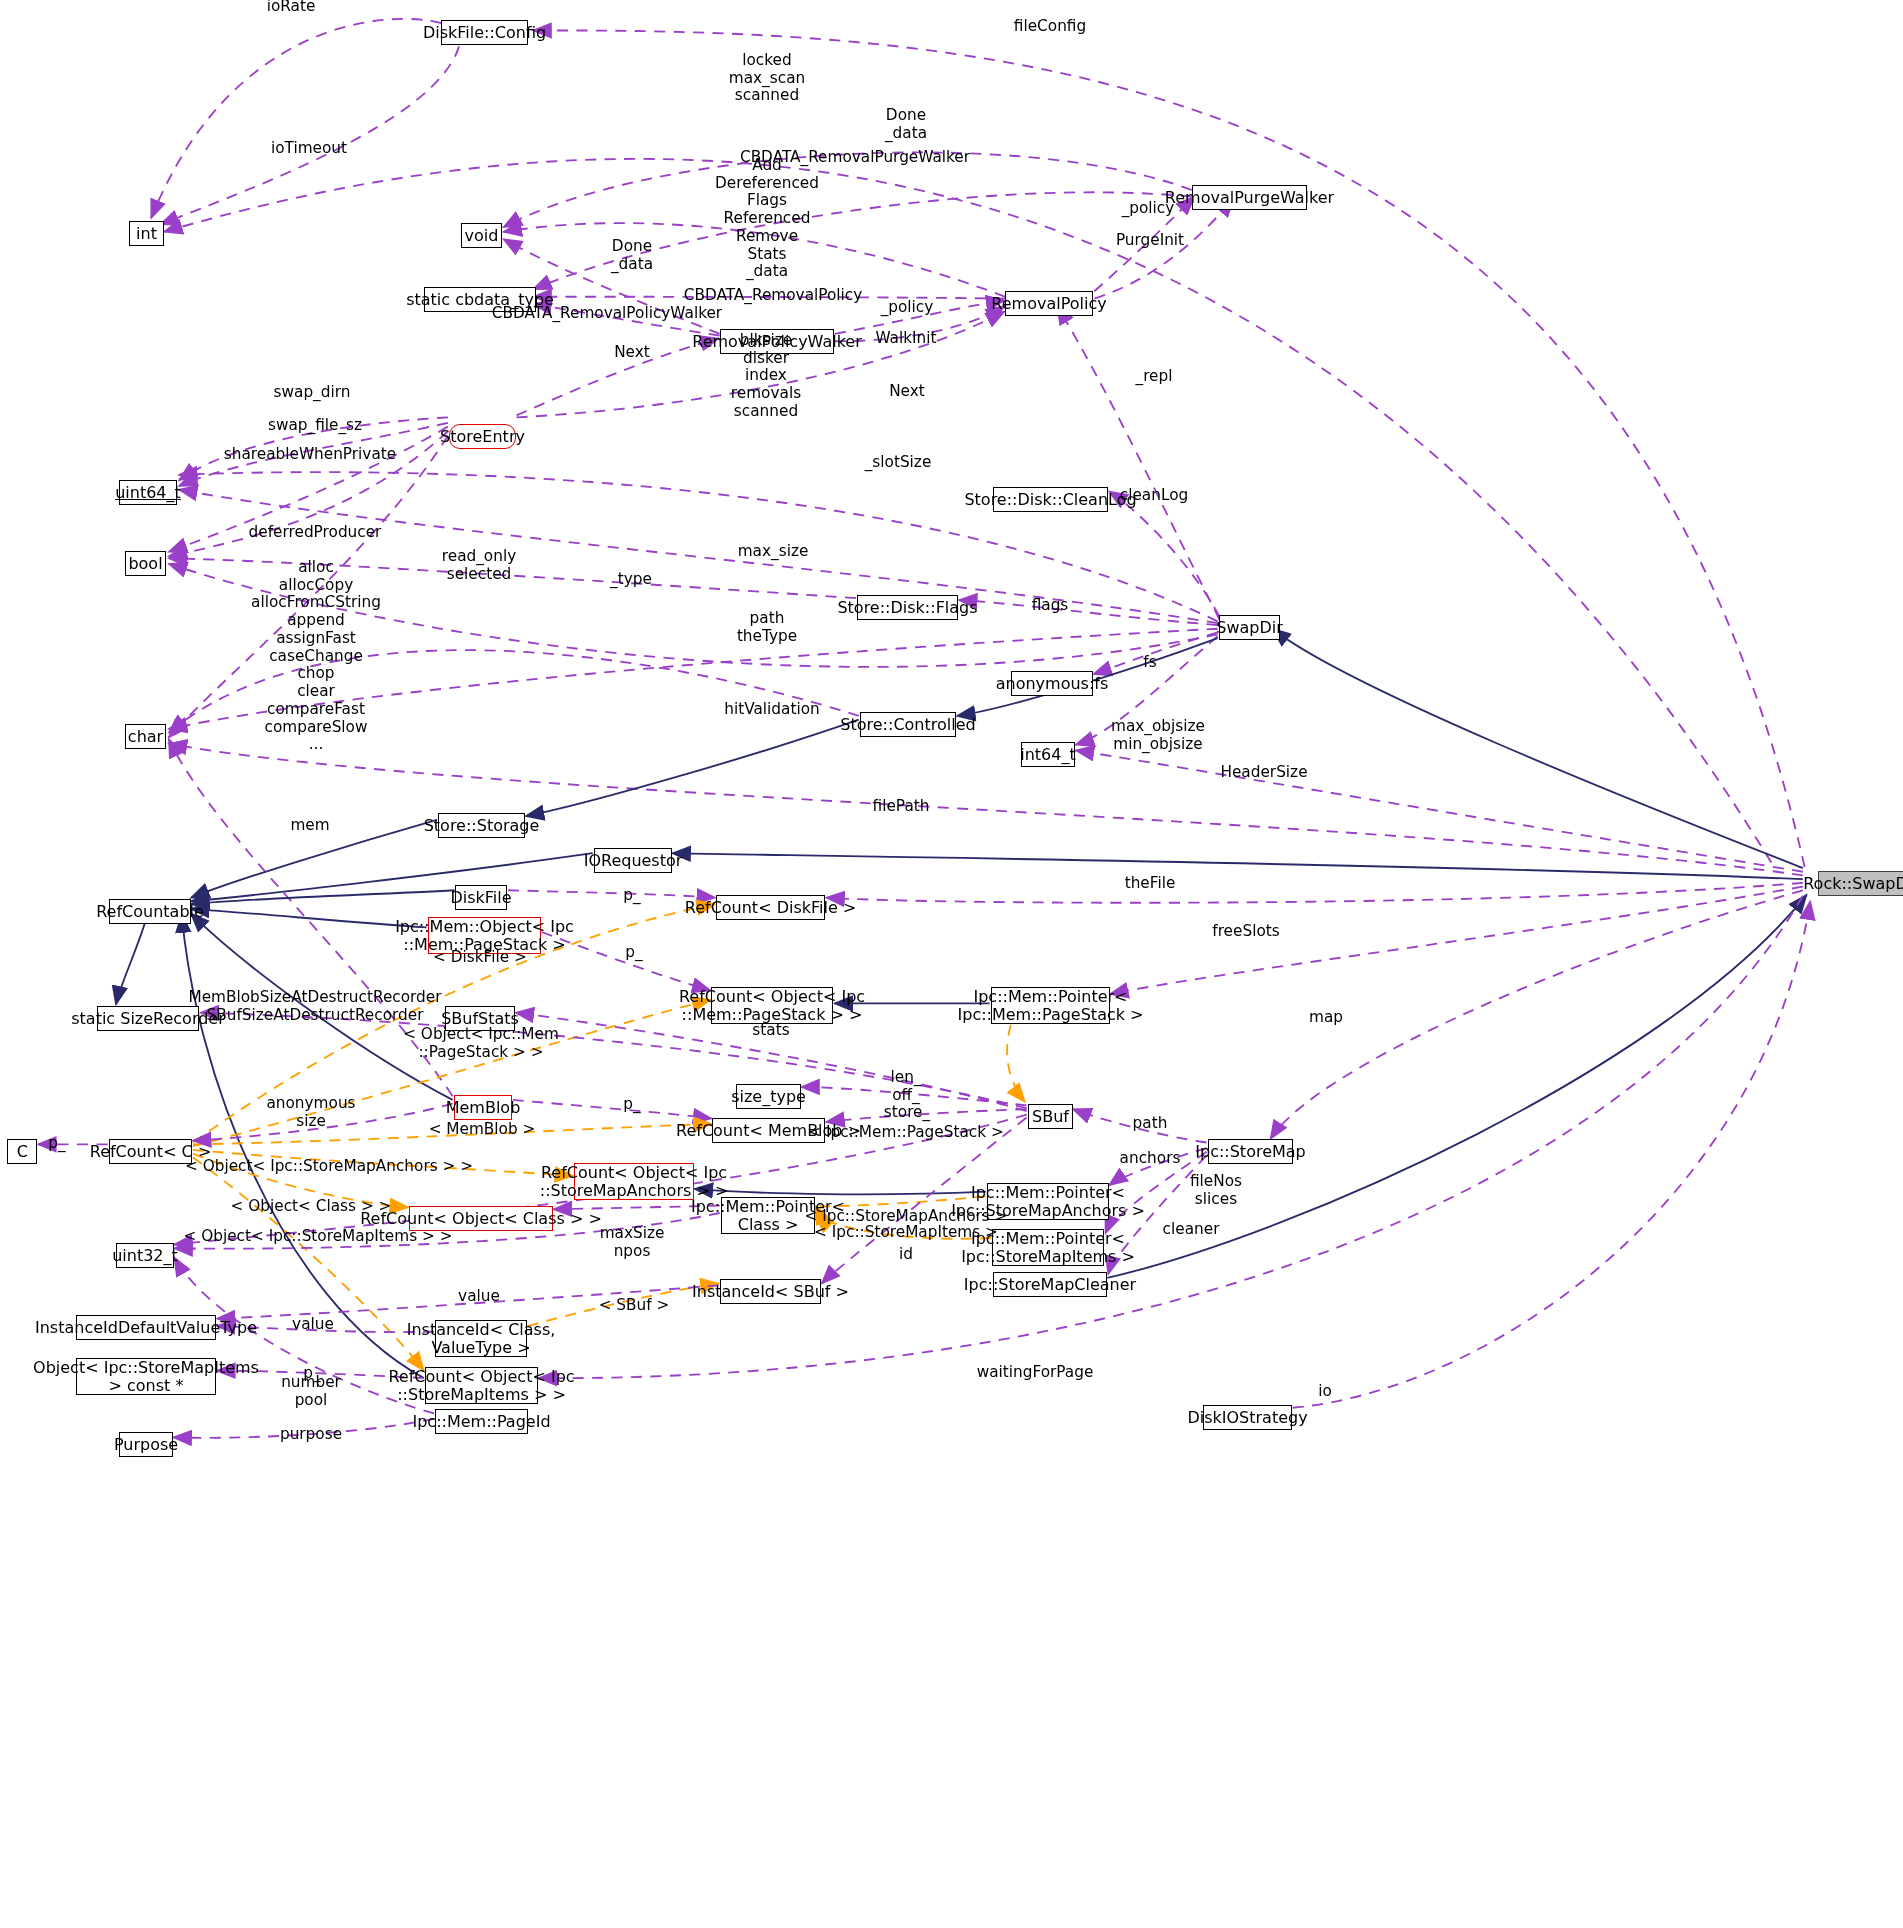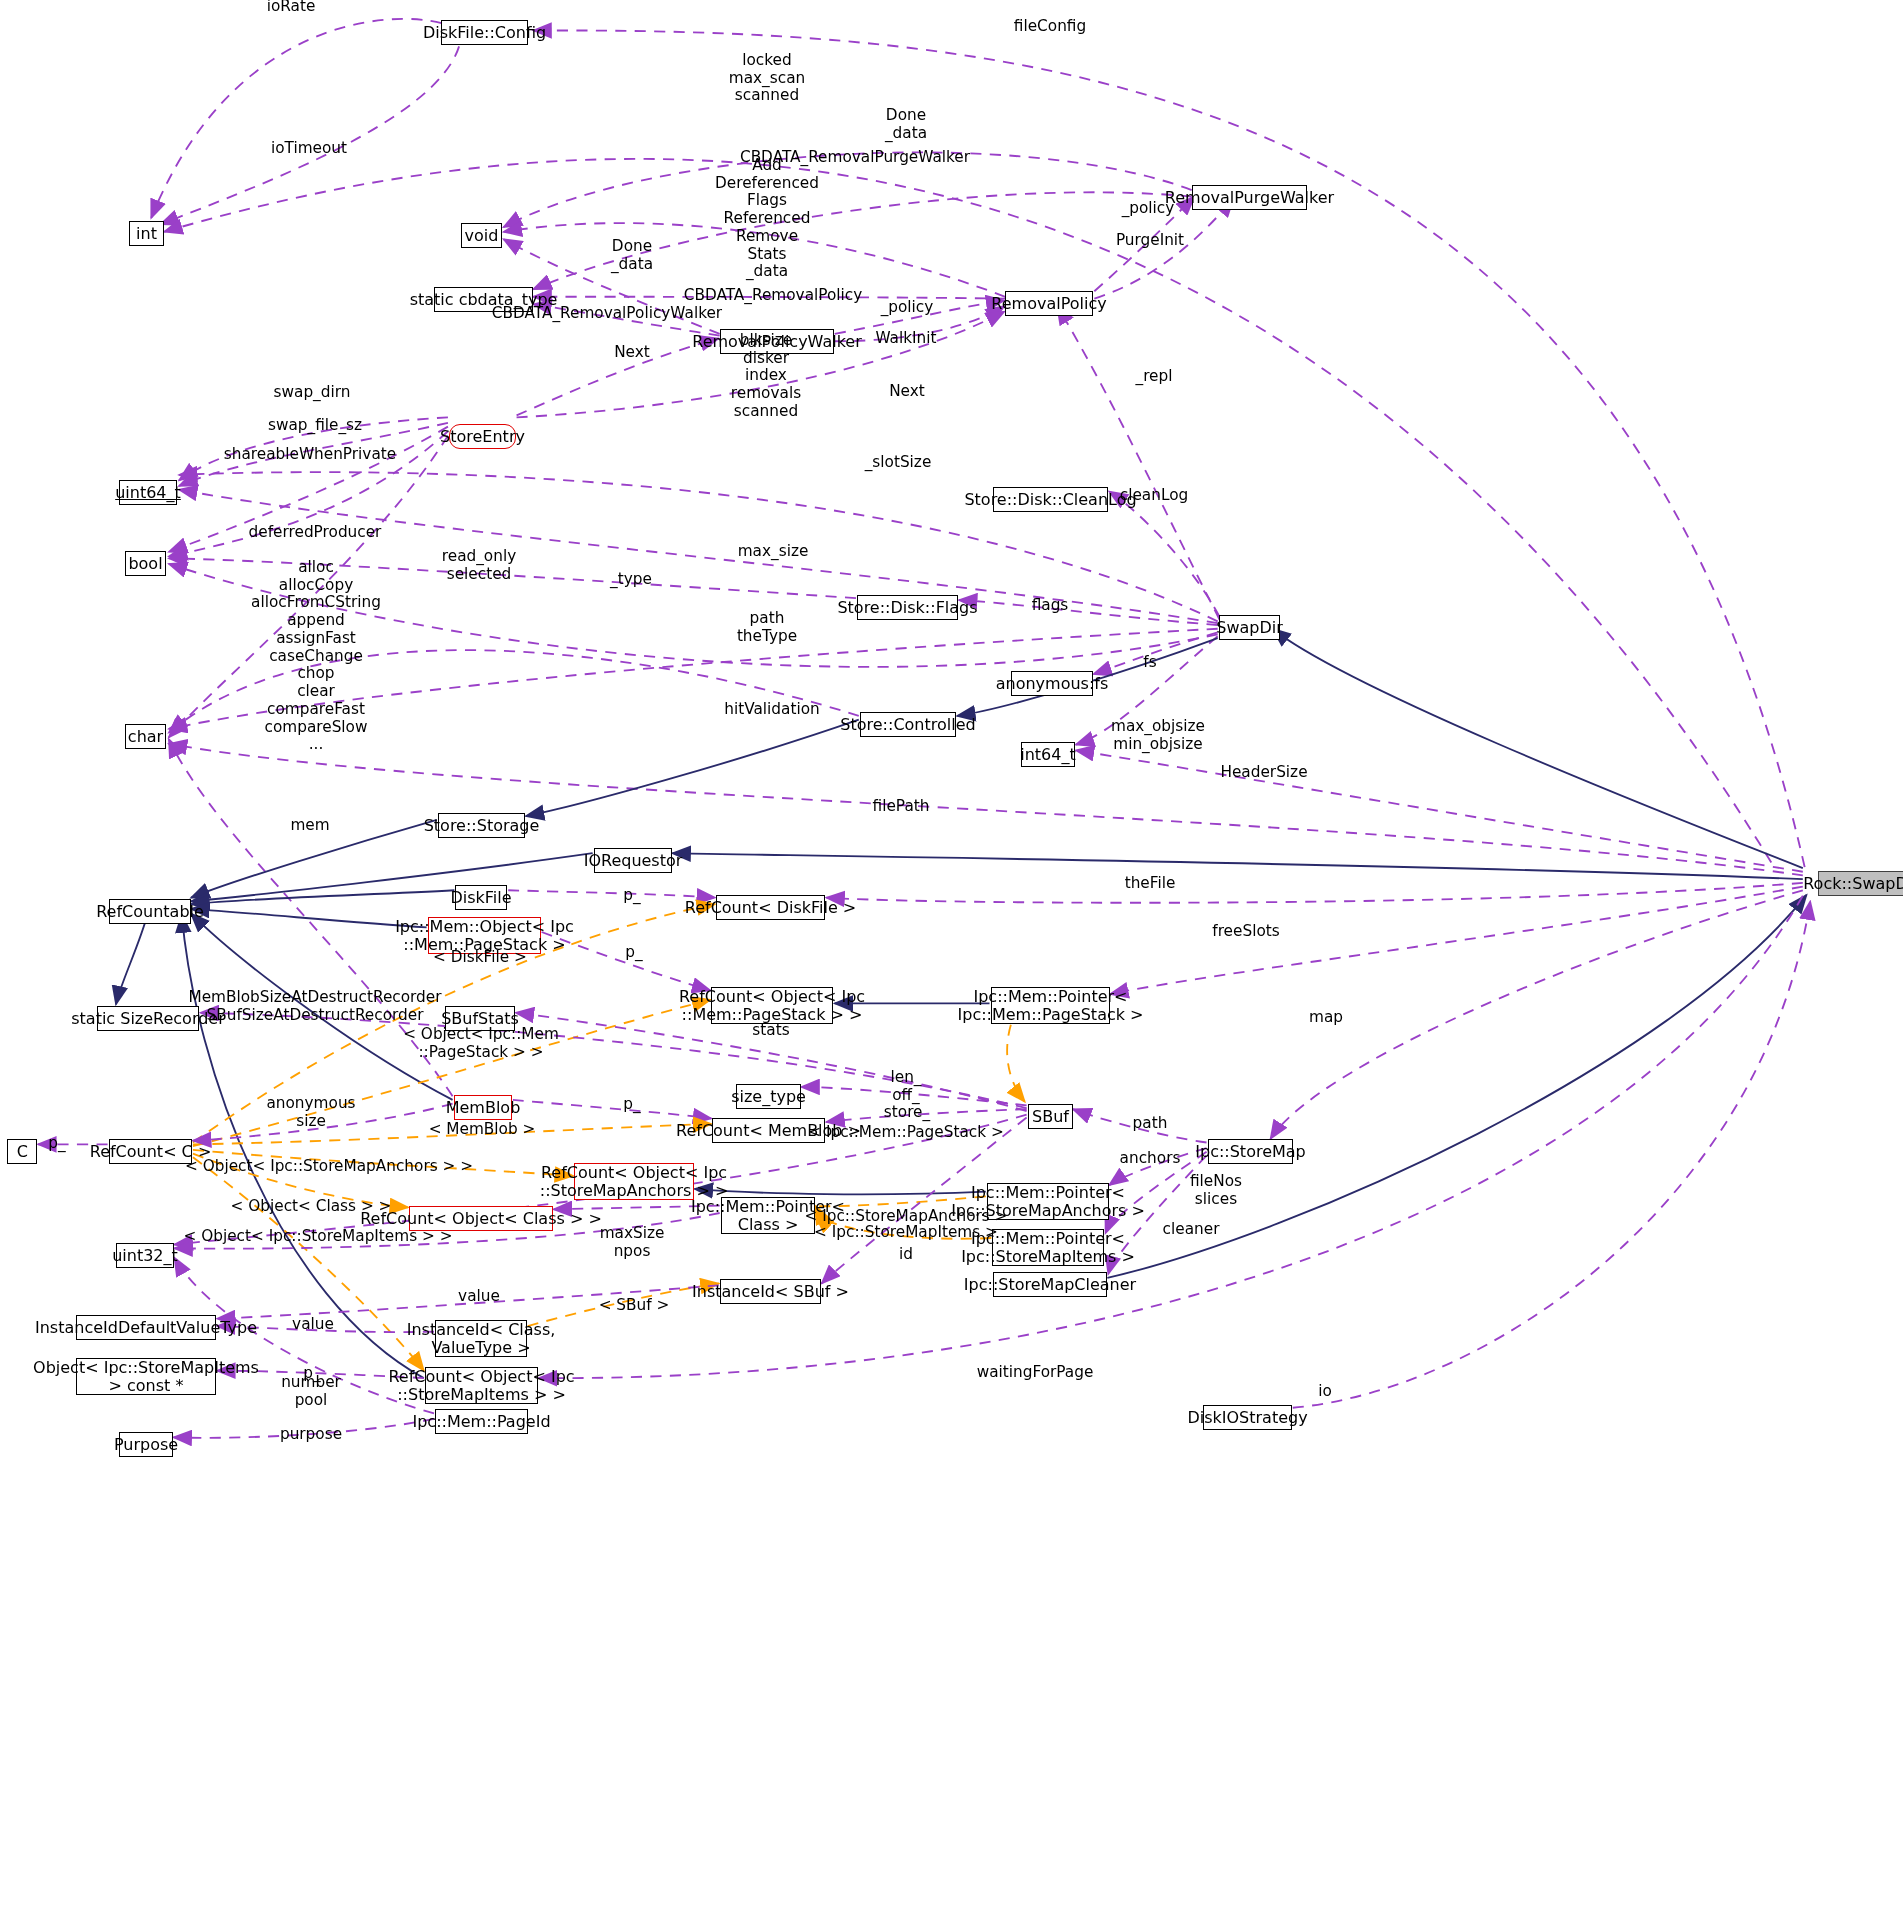--- a/index.html
+++ b/index.html
@@ -118,21 +118,21 @@
         <path d="M1944,966 C1750,1300 1200,1490 581,1486" fill="none" stroke-width="2" stroke="#9a40c8" stroke-dasharray="12,9" marker-end="url(#ar-purple)"></path>
         <path d="M1394,1518 C1600,1500 1900,1300 1952,972" fill="none" stroke-width="2" stroke="#9a40c8" stroke-dasharray="12,9" marker-end="url(#ar-purple)"></path>
         <path d="M468,1530 C380,1548 250,1552 187,1550" fill="none" stroke-width="2" stroke="#9a40c8" stroke-dasharray="12,9" marker-end="url(#ar-purple)"></path>
       </g>
   </svg>
   <div id="node-layer">
       <div class="node" style="left: 441px; top: 20.4px; width: 87px; height: 25px;">DiskFile::Config</div>
       <div class="node" style="left: 1192px; top: 185px; width: 115px; height: 25px;">RemovalPurgeWalker</div>
       <div class="node" style="left: 129px; top: 221px; width: 35px; height: 25px;">int</div>
       <div class="node" style="left: 461px; top: 223px; width: 41px; height: 25px;">void</div>
-      <div class="node" style="left: 434px; top: 287px; width: 99px; height: 25px;">static cbdata_type</div>
+      <div class="node" style="left: 424px; top: 287px; width: 112px; height: 25px;">static cbdata_type</div>
       <div class="node" style="left: 1005px; top: 291px; width: 88px; height: 25px;">RemovalPolicy</div>
       <div class="node" style="left: 720px; top: 329px; width: 114px; height: 25px;">RemovalPolicyWalker</div>
       <div class="node red" style="left: 449px; top: 424px; width: 67px; height: 25px; border-radius: 11px;">StoreEntry</div>
       <div class="node" style="left: 119px; top: 480px; width: 58px; height: 25px; text-decoration: underline;">uint64_t</div>
       <div class="node" style="left: 993px; top: 487px; width: 115px; height: 25px;">Store::Disk::CleanLog</div>
       <div class="node" style="left: 125px; top: 551px; width: 41px; height: 25px;">bool</div>
       <div class="node" style="left: 857px; top: 595px; width: 101px; height: 25px;">Store::Disk::Flags</div>
       <div class="node" style="left: 1219px; top: 615px; width: 61px; height: 25px;">SwapDir</div>
       <div class="node" style="left: 1011px; top: 671px; width: 82px; height: 25px;">anonymous:fs</div>
       <div class="node" style="left: 860px; top: 712px; width: 96px; height: 25px;">Store::Controlled</div>

